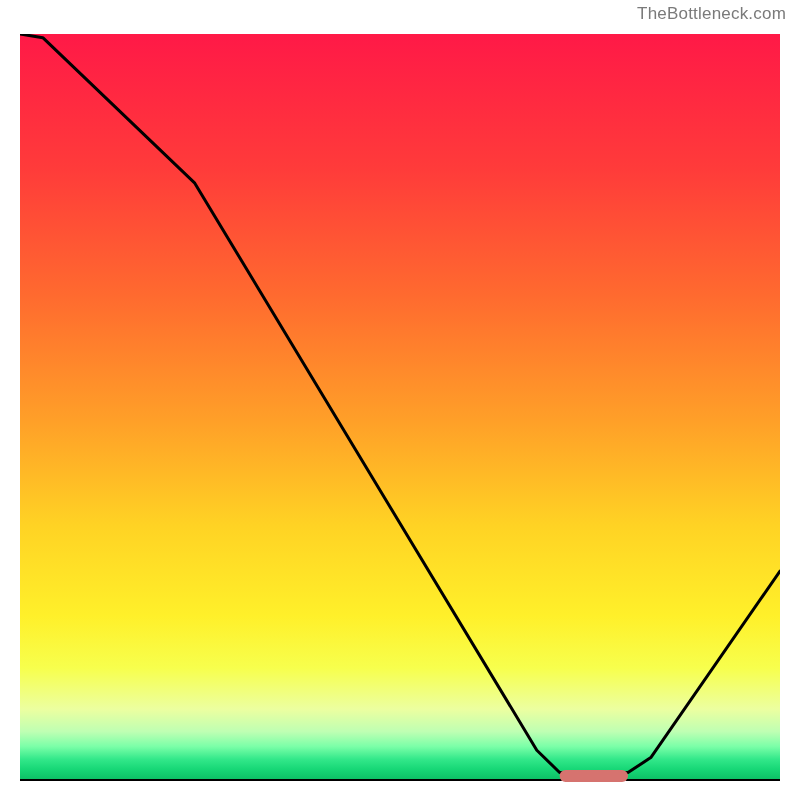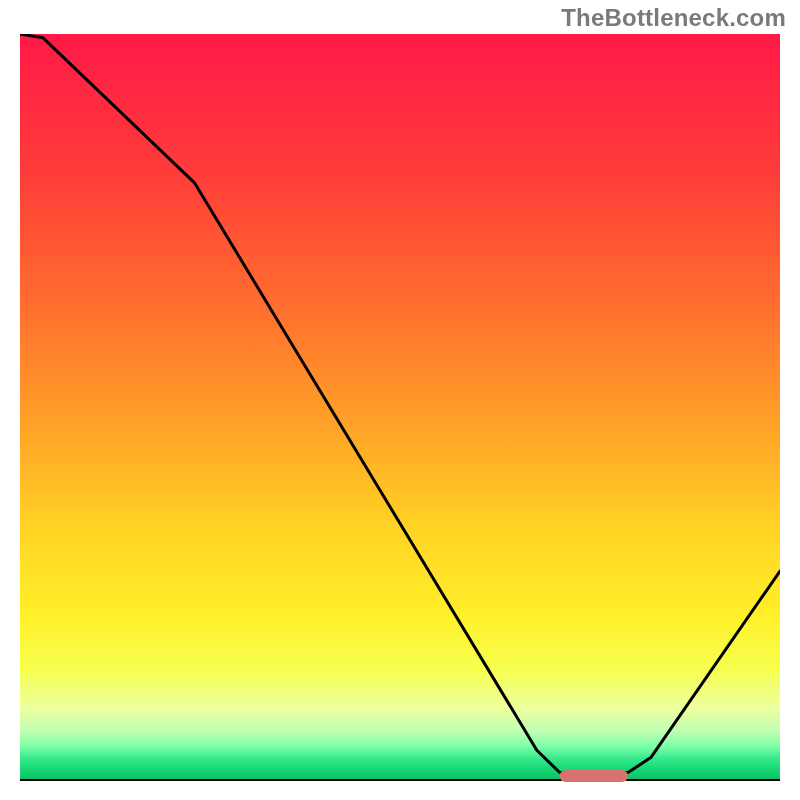--- a/index.html
+++ b/index.html
@@ -12,22 +12,22 @@
   }
   .stage {
     position: relative;
     width: 800px;
     height: 800px;
   }
   .watermark {
     position: absolute;
     top: 4px;
     right: 14px;
-    font-size: 24px;
-    font-weight: 700;
+    font-size: 17px;
+    font-weight: 400;
     color: #7a7a7a;
     letter-spacing: 0.2px;
     user-select: none;
     margin-left: 43px;
   }
   svg {
     display: block;
   }
 </style>
 </head>

